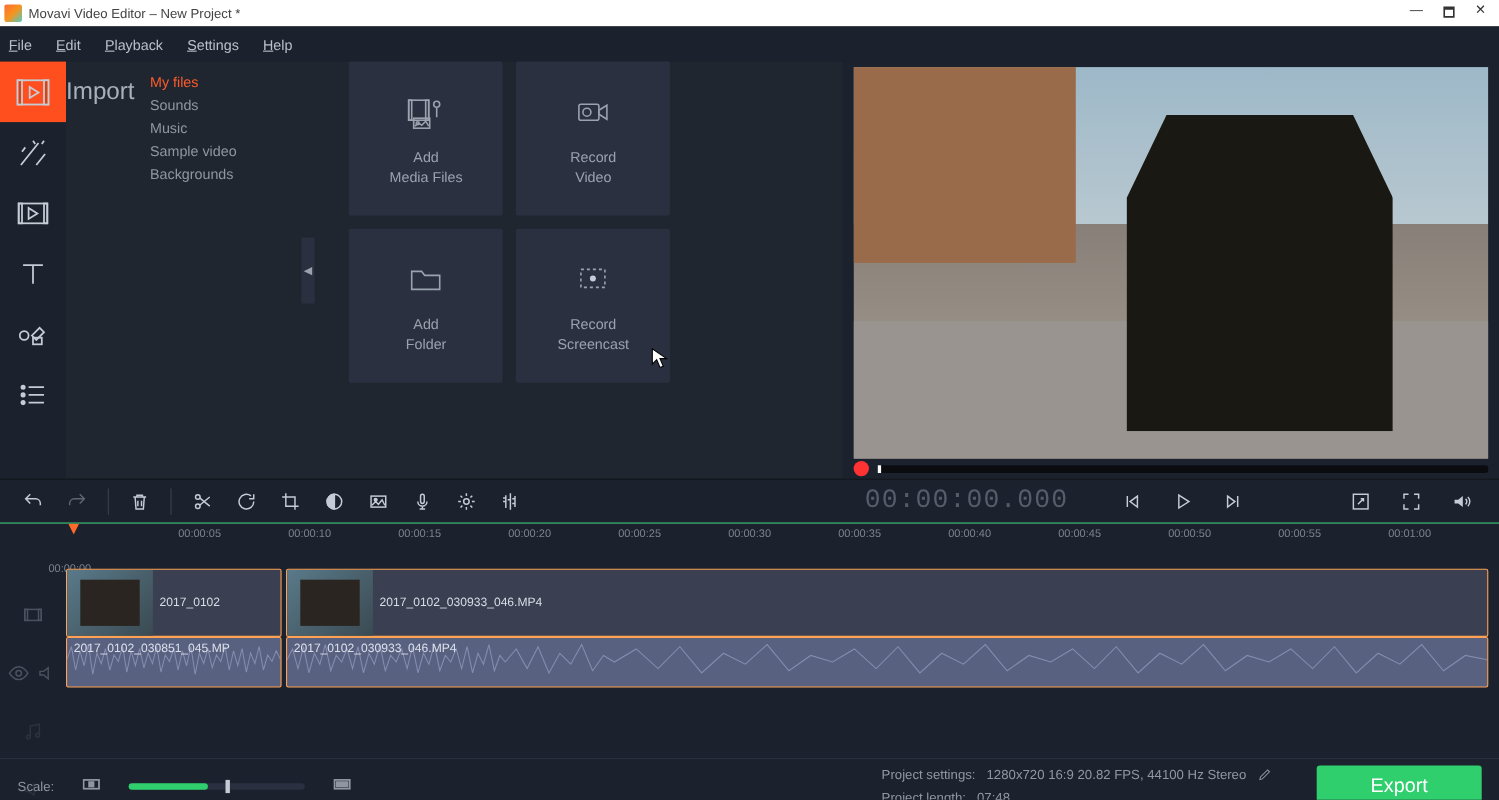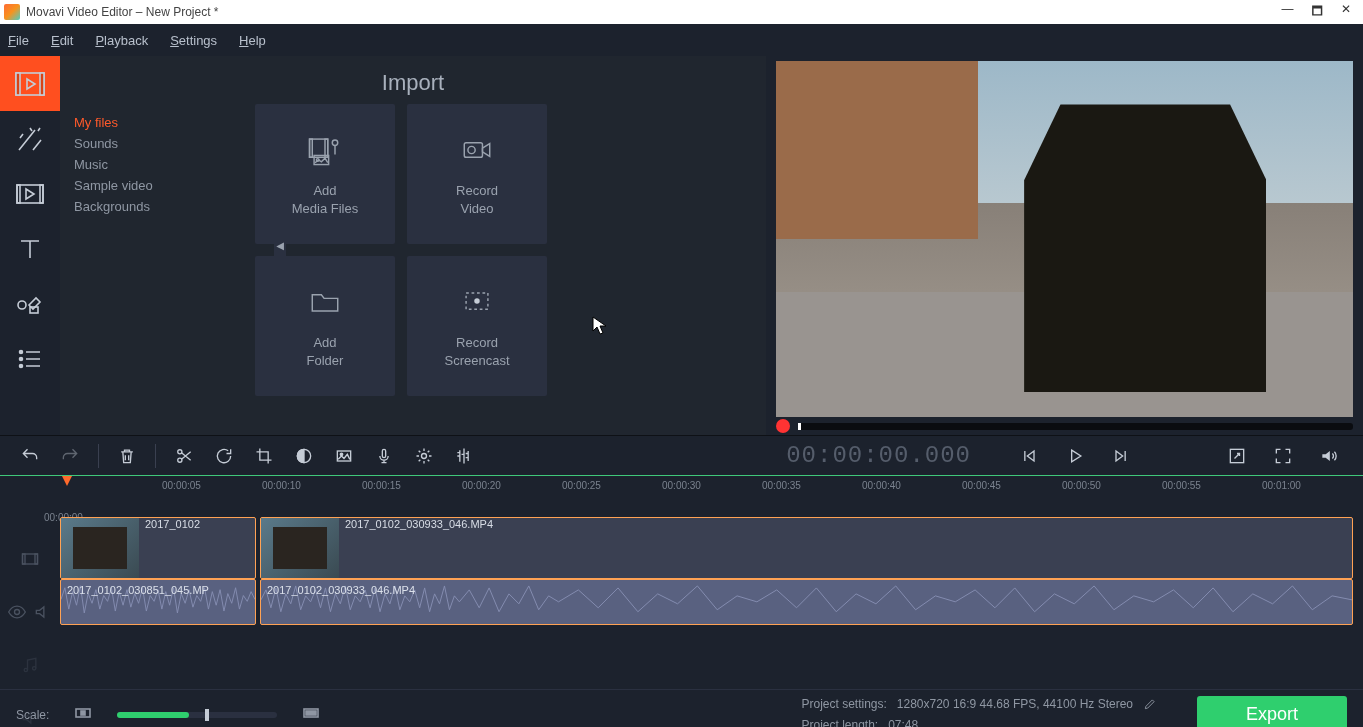--- a/index.html
+++ b/index.html
@@ -10,21 +10,21 @@
 .titlebar .wincontrols span{cursor:pointer;font-family:Arial}
 .menubar{height:24px;background:#1c222d;display:flex;align-items:center;padding:16px 8px;gap:22px;font-size:13px;color:#b8c0cc}
 .menubar span{cursor:pointer}
 .menubar span u{text-decoration:underline}
 .menubar .right-icons{margin-left:auto;display:flex;gap:14px;color:#6b7280}
 .main{display:flex;height:379px}
 .sidebar{width:60px;background:#1c222d;display:flex;flex-direction:column}
 .sidetool{width:60px;height:55px;display:flex;align-items:center;justify-content:center;cursor:pointer;color:#c5ccd6}
 .sidetool.active{background:#ff4f1f}
 .sidetool svg{width:34px;height:34px}
-.import-panel{flex:1;background:#20262f;display:flex;flex-direction:column;position:relative}
+.import-panel{flex:1;background:#20262f;display:flex;flex-direction:row;position:relative}
 .import-title{text-align:center;font-size:22px;color:#a8b0bc;padding:14px 0 8px;font-weight:300}
 .import-body{display:flex;padding:0 14px;gap:31px}
 .filelist{width:150px;padding:8px 0}
 .filelist div{padding:3px 0;cursor:pointer;font-size:13px}
 .filelist .sel{color:#ff5a2b}
 .tilegrid{display:grid;grid-template-columns:140px 140px;grid-template-rows:140px 140px;gap:12px}
 .tile{background:#2a3040;display:flex;flex-direction:column;align-items:center;justify-content:center;cursor:pointer;color:#9aa2ae;gap:12px;border-radius:2px}
 .tile .ticon{width:40px;height:40px;display:flex;align-items:center;justify-content:center}
 .tile .tlabel{text-align:center;font-size:13px;line-height:1.35;white-space:pre-line}
 .collapse-handle{position:absolute;left:214px;top:50%;transform:translateY(-50%);width:12px;height:60px;background:#2a3040;display:flex;align-items:center;justify-content:center;cursor:pointer;color:#9aa2ae;font-size:10px}
@@ -51,21 +51,21 @@
 .ruler{height:24px;background:#1c222d;border-top:1px solid #3fc97a;display:flex;align-items:center;padding-left:62px;position:relative;font-size:10px;color:#7a828e}
 .ruler .playhead{position:absolute;left:62px;top:0;width:10px;height:10px;background:#ff6a2b;clip-path:polygon(0 0,100% 0,50% 100%)}
 .ruler .tick{position:absolute;top:4px}
 .timeline-wrap{height:190px;background:#1c222d;display:flex}
 .track-heads{width:60px;display:flex;flex-direction:column;justify-content:flex-start;padding-top:20px;gap:30px;align-items:center;color:#4a5260}
 .track-heads svg{width:20px;height:20px}
 .tracks{flex:1;position:relative;overflow:hidden}
 .track{position:absolute;left:0;right:10px}
 .vtrack{top:18px;height:62px}
 .atrack{top:80px;height:46px}
-.clip{position:absolute;top:0;height:100%;background:#4a5268;border:1px solid #ffa254;border-radius:2px;color:#d8dde6;font-size:11px;display:flex;overflow:hidden}
+.clip{position:absolute;top:0;height:100%;background:#4a5268;border:1px solid #ffa254;border-radius:2px;color:#d8dde6;font-size:11px;display:flex;align-items:center;overflow:hidden}
 .clip.v{background:#3a4052}
 .clip .thumb{width:78px;height:100%;background:linear-gradient(135deg,#5a7a8a,#3a4a52);flex-shrink:0;position:relative}
 .clip .thumb::after{content:"";position:absolute;inset:15%;background:#2a2520}
 .clip .lbl{padding:0 6px;white-space:nowrap}
 .clip.a{background:#596180;top:0}
 .clip.a .wave{position:absolute;inset:0;opacity:.45}
 .clip.a .albl{position:absolute;left:6px;top:4px;font-size:11px;color:#dbe0ea;z-index:2}
 .statusbar{height:50px;background:#1c222d;border-top:1px solid #2a3040;display:flex;align-items:center;padding:0 16px;font-size:12px;color:#8f97a3}
 .scale-ctrl{display:flex;align-items:center;gap:26px}
 .scale-slider{width:160px;height:6px;background:#2a3040;position:relative;border-radius:3px}
@@ -429,21 +429,21 @@
         <div class="knob"></div>
       </div>
     <span><svg width="16" height="12" viewBox="0 0 16 12">
           <rect x="1" y="2" width="14" height="8" fill="none" stroke="#8f97a3"></rect>
           <rect x="3" y="4" width="10" height="4" fill="#8f97a3"></rect>
         </svg></span>
   </div>
   <div class="proj-info">
     <div class="row">
       <span>Project settings:</span>
-      <span>1280x720 16:9 44.68 FPS, 44100 Hz Stereo</span>
+      <span>1280x720 16:9 20.82 FPS, 44100 Hz Stereo</span>
       <span><svg width="14" height="14" viewBox="0 0 24 24">
             <path d="M4 20l4-1 11-11-3-3L5 16l-1 4z"></path>
           </svg></span>
     </div>
     <div class="row">
       <span>Project length:</span>
       <span>07:48</span>
     </div>
   </div>
   <div class="export-btn">Export</div>

